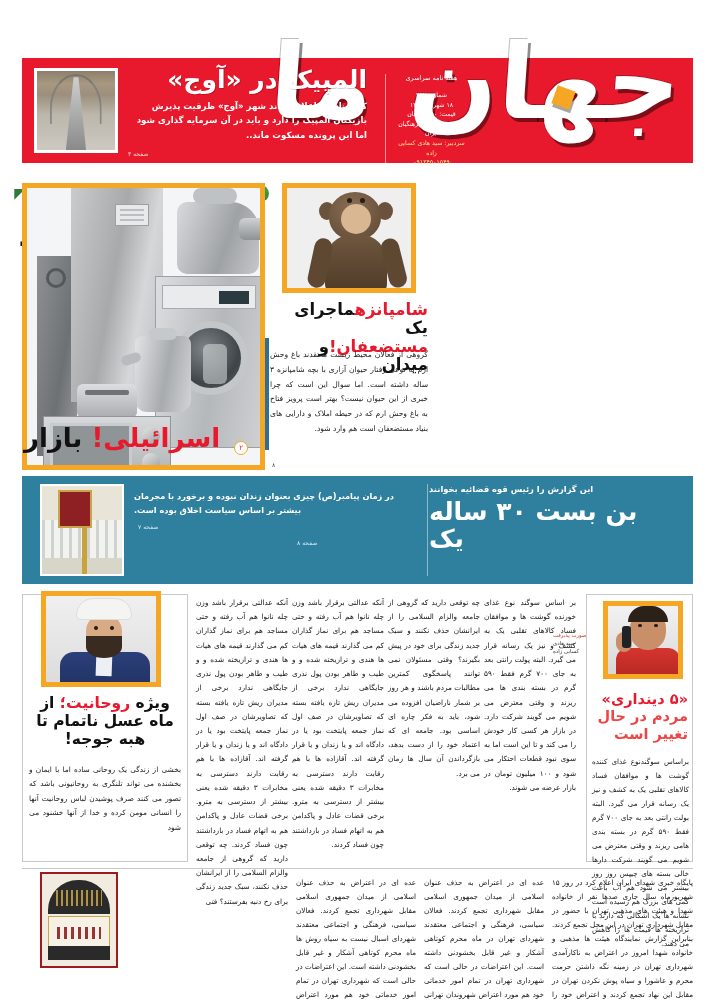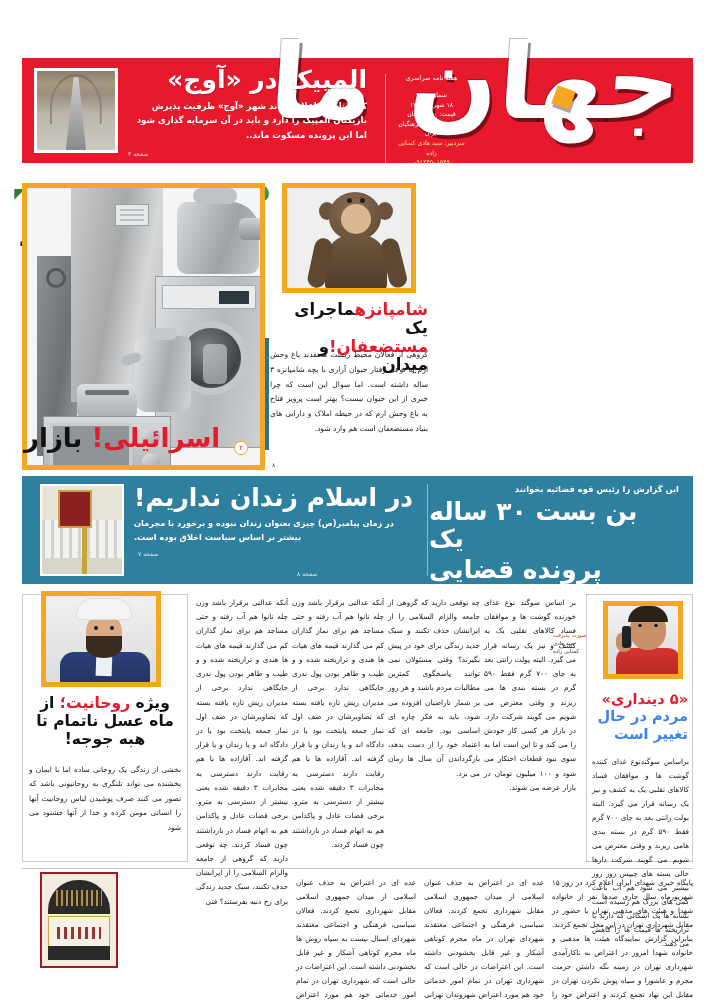--- a/index.html
+++ b/index.html
@@ -197,21 +197,21 @@
   .prison-photo .banner{position:absolute;left:16px;top:4px;width:34px;height:38px;background:#8e1f22;border:2px solid #c9a54a;}
   .prison-photo .bars{position:absolute;left:0;bottom:0;width:100%;height:54px;
     background: repeating-linear-gradient(90deg,#cfd3cf 0 3px, #f2f2ee 3px 9px);}
   .prison-photo .floor{position:absolute;left:0;bottom:0;width:100%;height:16px;background:#d8d5c9;}
   .prison-photo .post{position:absolute;left:40px;top:40px;width:5px;height:52px;background:#c8a33b;}
   .teal-left{position:absolute;left:112px;top:8px;width:286px;direction:rtl;text-align:left;color:#fff;}
   .teal-left .ttl{font-size:25px;font-weight:700;line-height:1.08;letter-spacing:-.5px;}
   .teal-left .sub{margin-top:6px;font-size:8.2px;line-height:1.7;font-weight:700;}
   .teal-left .pg{position:absolute;left:4px;bottom:-12px;font-size:6px;color:#d9ecf4;}
   .teal-right{position:absolute;right:14px;top:8px;width:250px;direction:rtl;text-align:left;color:#fff;}
-  .teal-right .kicker{font-size:8.4px;font-weight:700;text-align:right;}
+  .teal-right .kicker{font-size:8.4px;font-weight:700;text-align:left;}
   .teal-right .ttl{margin-top:4px;font-size:25px;font-weight:700;line-height:1.08;text-align:left;letter-spacing:-.5px;}
   .teal-right .pg{position:absolute;left:-132px;bottom:6px;font-size:6px;color:#d9ecf4;}
 
   
   .cleric-card{position:absolute;left:22px;top:594px;width:166px;height:268px;
     border:1px solid #c9c9c9;background:#fff;padding:8px;}
   .cleric-frame{position:absolute;left:18px;top:-4px;width:120px;height:96px;border:5px solid #f5a623;overflow:hidden;background:#e8e8e8;}
   .cleric .bg{position:absolute;inset:0;background:linear-gradient(180deg,#f0f0f0,#dcdcdc);}
   .cleric .turban{position:absolute;left:30px;top:2px;width:56px;height:22px;border-radius:28px 28px 8px 8px;background:#f4f4f2;border:1px solid #ddd;}
   .cleric .face{position:absolute;left:40px;top:18px;width:36px;height:40px;border-radius:44%;background:#d9ab85;}
@@ -241,21 +241,21 @@
   .ph .eye{position:absolute;width:4px;height:3px;background:#241a12;top:18px;border-radius:2px;}
   .ph .eye.l{left:30px;} .ph .eye.r{left:46px;}
   .ph .shirt{position:absolute;left:8px;top:42px;width:64px;height:40px;background:linear-gradient(180deg,#d6352f,#ab221d);border-radius:12px 12px 0 0;}
   .ph .hand{position:absolute;left:8px;top:26px;width:16px;height:20px;border-radius:8px;background:#c98f68;}
   .ph .cell{position:absolute;left:14px;top:20px;width:9px;height:22px;border-radius:3px;background:#1f2326;}
   .byline{position:absolute;left:-34px;top:36px;width:34px;direction:rtl;text-align:left;
     font-size:5.4px;line-height:1.5;color:#b8431f;}
   .byline .nm{color:#333;}
   .phone-title{position:absolute;left:2px;top:96px;width:103px;direction:rtl;text-align:right;
     font-size:14.5px;font-weight:700;line-height:1.2;letter-spacing:-.3px;padding-right:4px;}
-  .phone-title .red{color:#e8192c;} .phone-title .blk{color:#3b82f6;text-align:center;}
+  .phone-title .red{color:#e8192c;} .phone-title .blk{color:#ef4444;text-align:center;}
   .phone-body{position:absolute;left:5px;top:160px;width:97px;direction:rtl;text-align:justify;
     font-size:7.2px;line-height:1.95;color:#1a1a1a;}
 
   
   .bottom-rule{position:absolute;left:22px;top:868px;width:671px;height:1px;background:#c9c9c9;}
   .poster{position:absolute;left:40px;top:872px;width:78px;height:96px;border:2px solid #9b1c1c;background:#f2ece0;overflow:hidden;}
   .poster .arch{position:absolute;left:6px;top:6px;right:6px;height:34px;background:#2a2a2a;border-radius:30px 30px 0 0;}
   .poster .arch:after{content:"";position:absolute;left:8px;top:10px;right:8px;height:16px;
     background: repeating-linear-gradient(90deg,#c9a54a 0 2px, transparent 2px 5px);opacity:.85;}
   .poster .mid{position:absolute;left:6px;top:42px;right:6px;height:34px;background:#f6f1e6;border:1px solid #c9a54a;}
@@ -388,29 +388,27 @@
     <div class="divider"></div>
 
     <div class="prison-photo">
       <span class="bars"></span>
         <span class="floor"></span>
       <span class="banner"></span>
         <span class="post"></span>
     </div>
 
     <div class="teal-left">
-      <div class="ttl">در اسلام زندان نداریم!</div>
       <div class="sub">در زمان پیامبر(ص) چیزی بعنوان زندان نبوده و برخورد با مجرمان بیشتر بر اساس سیاست اخلاق بوده است.</div>
       <div class="pg">صفحه ۷</div>
     </div>
 
     <div class="teal-right">
       <div class="kicker">این گزارش را رئیس قوه قضائیه بخوانند</div>
       <div class="ttl">بن بست ۳۰ ساله یک</div>
-      <div class="ttl">پرونده قضایی</div>
       <div class="pg">صفحه ۸</div>
     </div>
   </div>
 
   <div class="cleric-card">
     <div class="cleric-frame">
       <div class="cleric">
         <span class="bg"></span>
           <span class="robe"></span>
           <span class="collar"></span>

